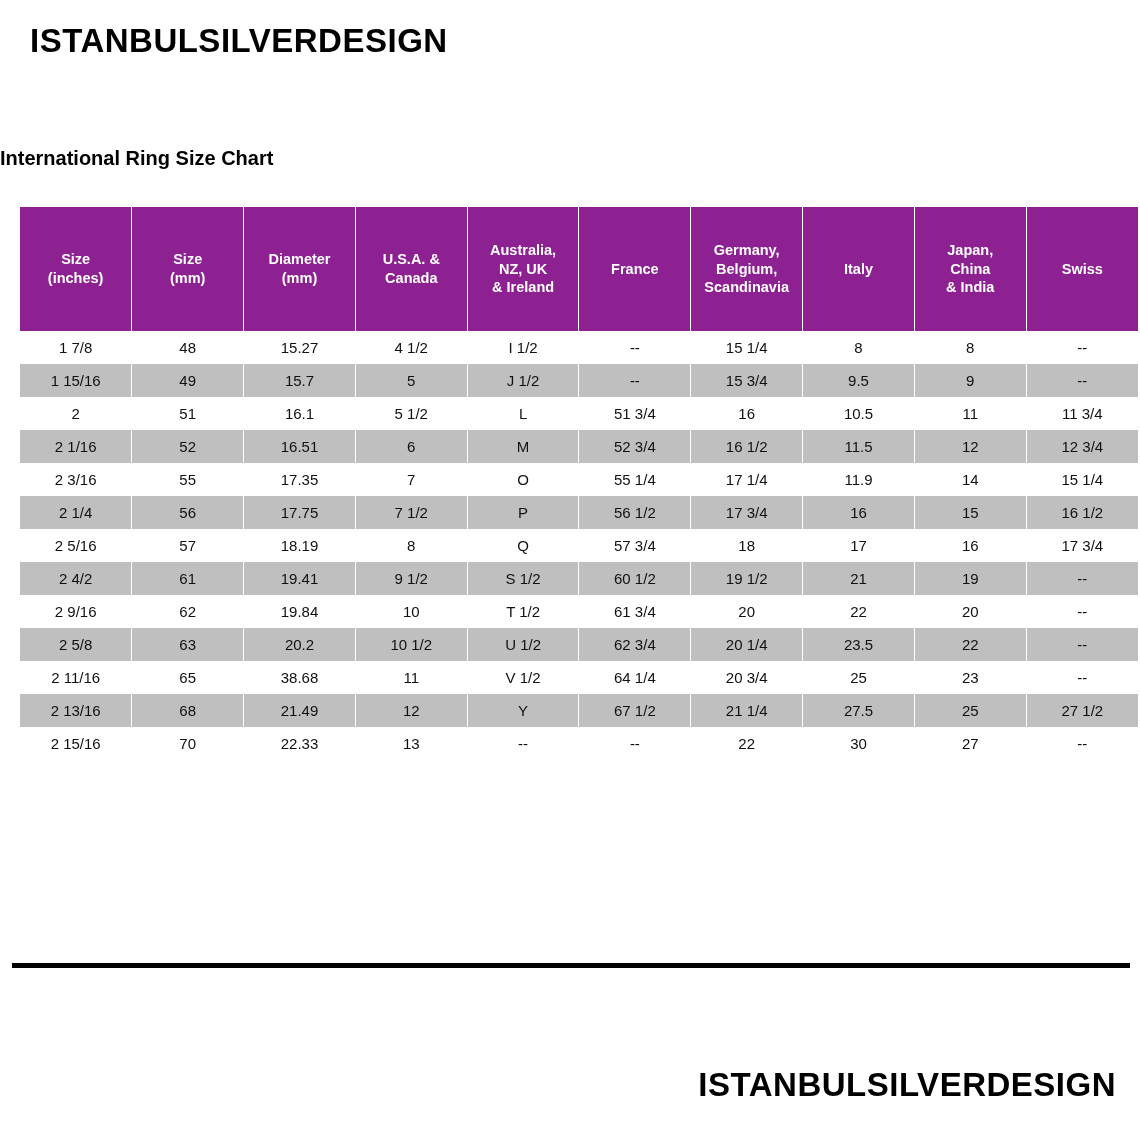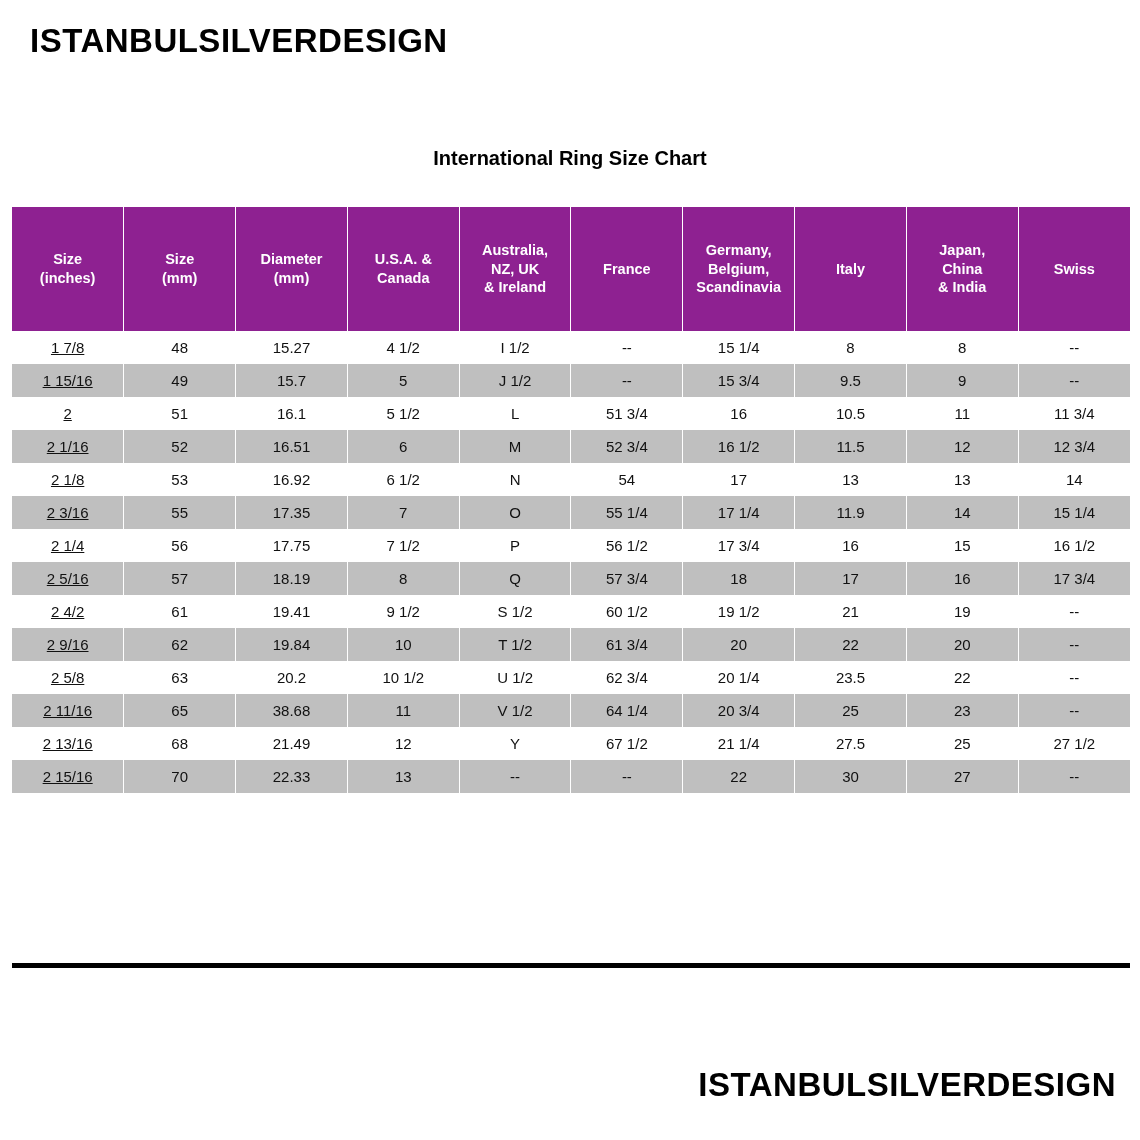--- a/index.html
+++ b/index.html
@@ -31,28 +31,27 @@
     font-size: 33px;
     font-weight: bold;
     letter-spacing: 0.5px;
     color: #000;
   }
   .chart-title {
     position: absolute;
     top: 147px;
     left: 0;
     width: 1140px;
-    text-align: center;
     font-size: 20px;
     font-weight: bold;
   }
   .table-wrap {
     position: absolute;
     top: 207px;
-    left: 12px;
+    left: 20px;
     width: 1118px;
   }
   table.ring {
     border-collapse: collapse;
     width: 100%;
     table-layout: fixed;
   }
   table.ring th {
     background: #8e2191;
     color: #ffffff;
@@ -70,21 +69,21 @@
   table.ring th:last-child { border-right: none; }
   table.ring td {
     font-size: 15px;
     text-align: center;
     height: 33px;
     padding: 0 2px;
     border-right: 1px solid #ffffff;
     border-left: 1px solid #ffffff;
     color: #111;
   }
-  table.ring td:first-child { border-left: none; text-decoration: underline; }
+  table.ring td:first-child { border-left: none; }
   table.ring td:last-child { border-right: none; }
   table.ring tbody tr:nth-child(odd) td { background: #ffffff; }
   table.ring tbody tr:nth-child(even) td { background: #bfbfbf; }
   .hairline {
     position: absolute;
     left: 12px;
     width: 1118px;
     top: 963px;
     border-top: 5px solid #000;
   }
@@ -155,32 +154,20 @@
           <td>16.51</td>
           <td>6</td>
           <td>M</td>
           <td>52 3/4</td>
           <td>16 1/2</td>
           <td>11.5</td>
           <td>12</td>
           <td>12 3/4</td>
         </tr>
         <tr>
-          <td>2  1/8</td>
-          <td>53</td>
-          <td>16.92</td>
-          <td>6 1/2</td>
-          <td>N</td>
-          <td>54</td>
-          <td>17</td>
-          <td>13</td>
-          <td>13</td>
-          <td>14</td>
-        </tr>
-        <tr>
           <td>2  3/16</td>
           <td>55</td>
           <td>17.35</td>
           <td>7</td>
           <td>O</td>
           <td>55 1/4</td>
           <td>17 1/4</td>
           <td>11.9</td>
           <td>14</td>
           <td>15 1/4</td>

